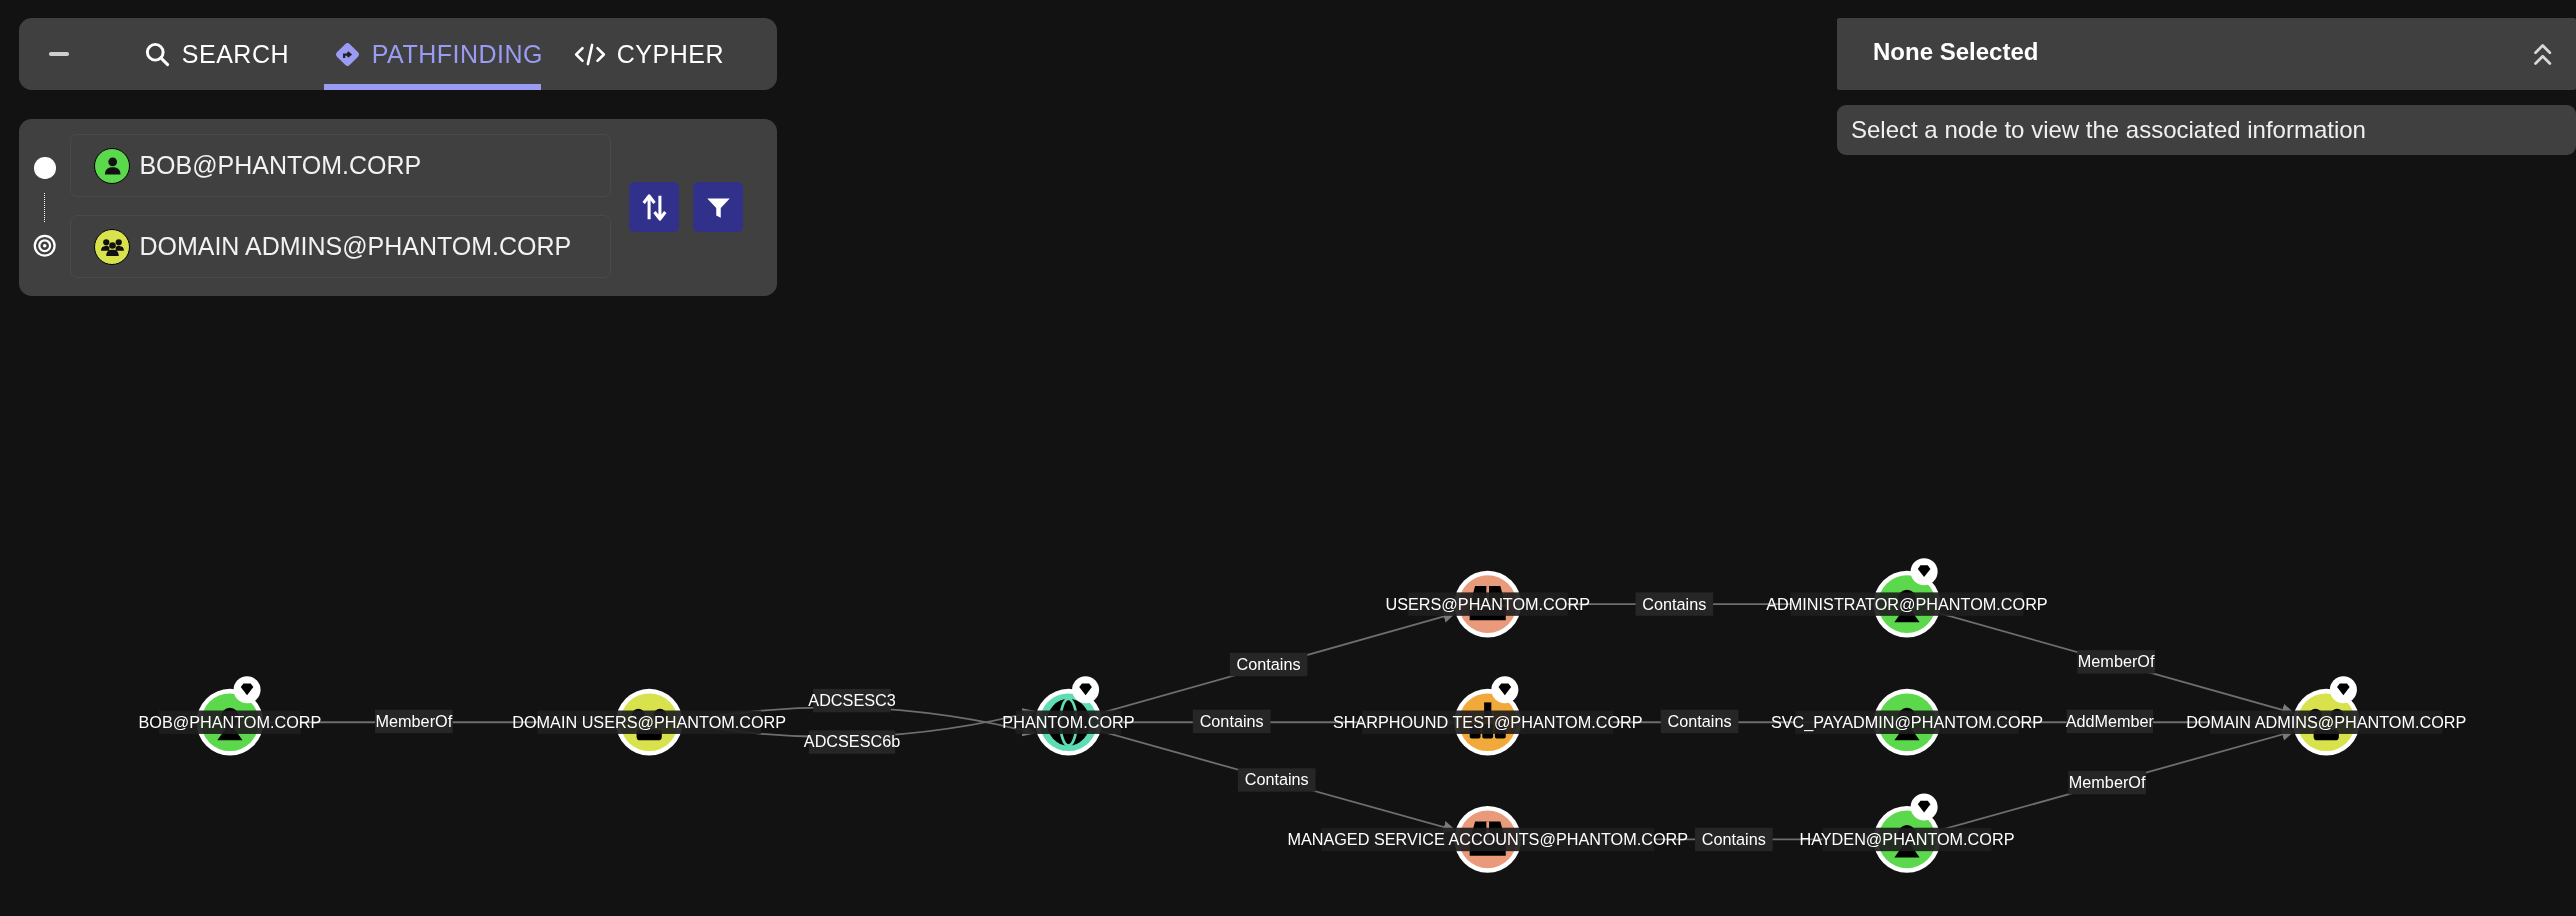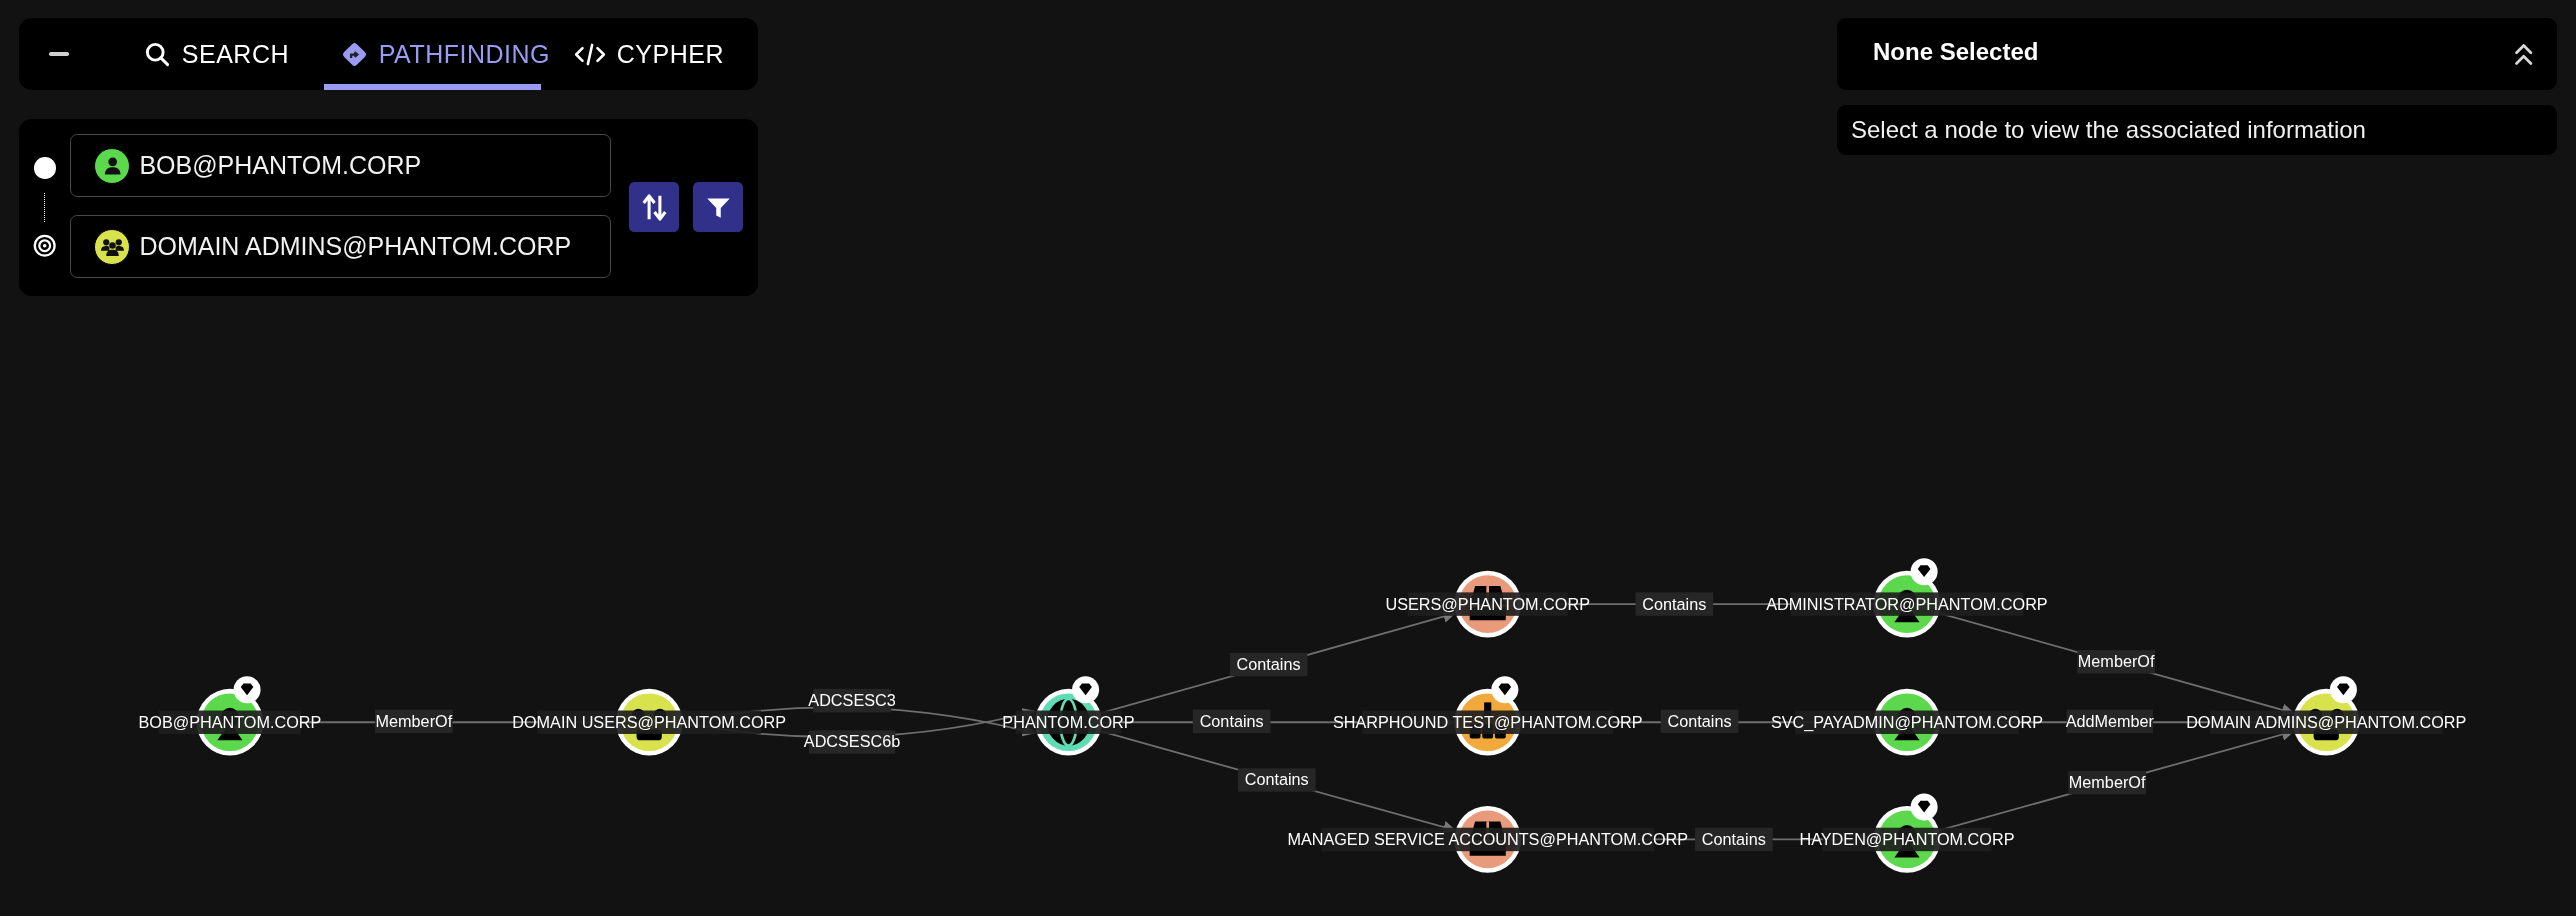--- a/index.html
+++ b/index.html
@@ -1,43 +1,43 @@
 <!DOCTYPE html>
 <html style="font-size:14.4px"><head>
 <meta charset="utf-8">
 <style>
   html, body { margin:0; padding:0; }
   body {
     width:2576px; height:917px; background:#121212; position:relative; overflow:hidden;
     font-family:"Liberation Sans", "DejaVu Sans", sans-serif; color:#fff;
   }
-  .panel { position:absolute; background:#000000; border-radius:12.6px; }
+  .panel { position:absolute; background:#404040; border-radius:12.6px;padding-left:19px; }
   #nav-panel { left:19px; top:18px; width:739px; height:72px; }
   .nav-minus { position:absolute; left:30px; top:34px; width:20px; height:3.6px; background:#cfcfcf; border-radius:1.8px; cursor:pointer; }
   .tab { position:absolute; top:0; height:72px; display:flex; align-items:center; gap:10.8px; font-size:25px; letter-spacing:0.5px; cursor:pointer; font-weight:500; }
   .tab svg { display:block; }
   #tab-search { left:125px; color:#fff; }
-  #tab-pathfinding { left:322px; color:#9a9cf4; }
+  #tab-pathfinding { left:315px; color:#9a9cf4; }
   #tab-cypher { left:555px; color:#fff; }
   .tab-underline { position:absolute; left:305px; top:66px; width:217px; height:6.3px; background:#9a9cf4; }
 
   #path-panel { left:19px; top:119px; width:739px; height:177px; }
   .start-dot { position:absolute; left:15.3px; top:38px; width:21.6px; height:21.6px; border-radius:50%; background:#fff; }
   .dot-line { position:absolute; left:25px; top:74px; width:0; height:29px; border-left:1.8px dotted #fff; }
   .target-icon { position:absolute; left:14.4px; top:115px; }
   .path-input { position:absolute; left:51px; width:541px; height:63px; border:1.8px solid #4a4a4a; border-radius:7.2px; box-sizing:border-box; display:flex; align-items:center; cursor:text; }
   #input-start { top:15.3px; }
   #input-end { top:96px; }
   .node-badge { width:36px; height:36px; border-radius:50%; border:1.8px solid #000; margin-left:23.4px; margin-right:9px; display:flex; align-items:center; justify-content:center; box-sizing:border-box; }
   .path-input .txt { font-size:25px; color:#f2f2f2; }
   .sq-btn { position:absolute; top:63px; width:50px; height:50px; background:#31318c; border-radius:5.4px; display:flex; align-items:center; justify-content:center; cursor:pointer; }
   #swap-btn { left:610px; }
   #filter-btn { left:674px; }
 
-  #info-title { left:1837px; top:18px; width:720px; height:72px; border-radius:9px; }
+  #info-title { left:1837px; top:18px; width:720px; height:72px; border-radius:2px; }
   #info-title .t { position:absolute; left:36px; top:20px; font-size:24px; font-weight:bold; }
   #info-title .chev { position:absolute; right:21.6px; top:21.6px; cursor:pointer; }
   #info-body { left:1837px; top:105px; width:720px; height:50px; border-radius:9px; }
   #info-body .t { position:absolute; left:14px; top:10.8px; font-size:24px; color:#f0f0f0; }
 
   #graph { position:absolute; left:0; top:0; }
   .edge-label-bg { fill:#262626; }
   .lbl { font-family:"Liberation Sans", sans-serif; font-size:18px; fill:#fff; }
   .nlbl { font-family:"Liberation Sans", sans-serif; font-size:18px; fill:#fff; }
 </style>

